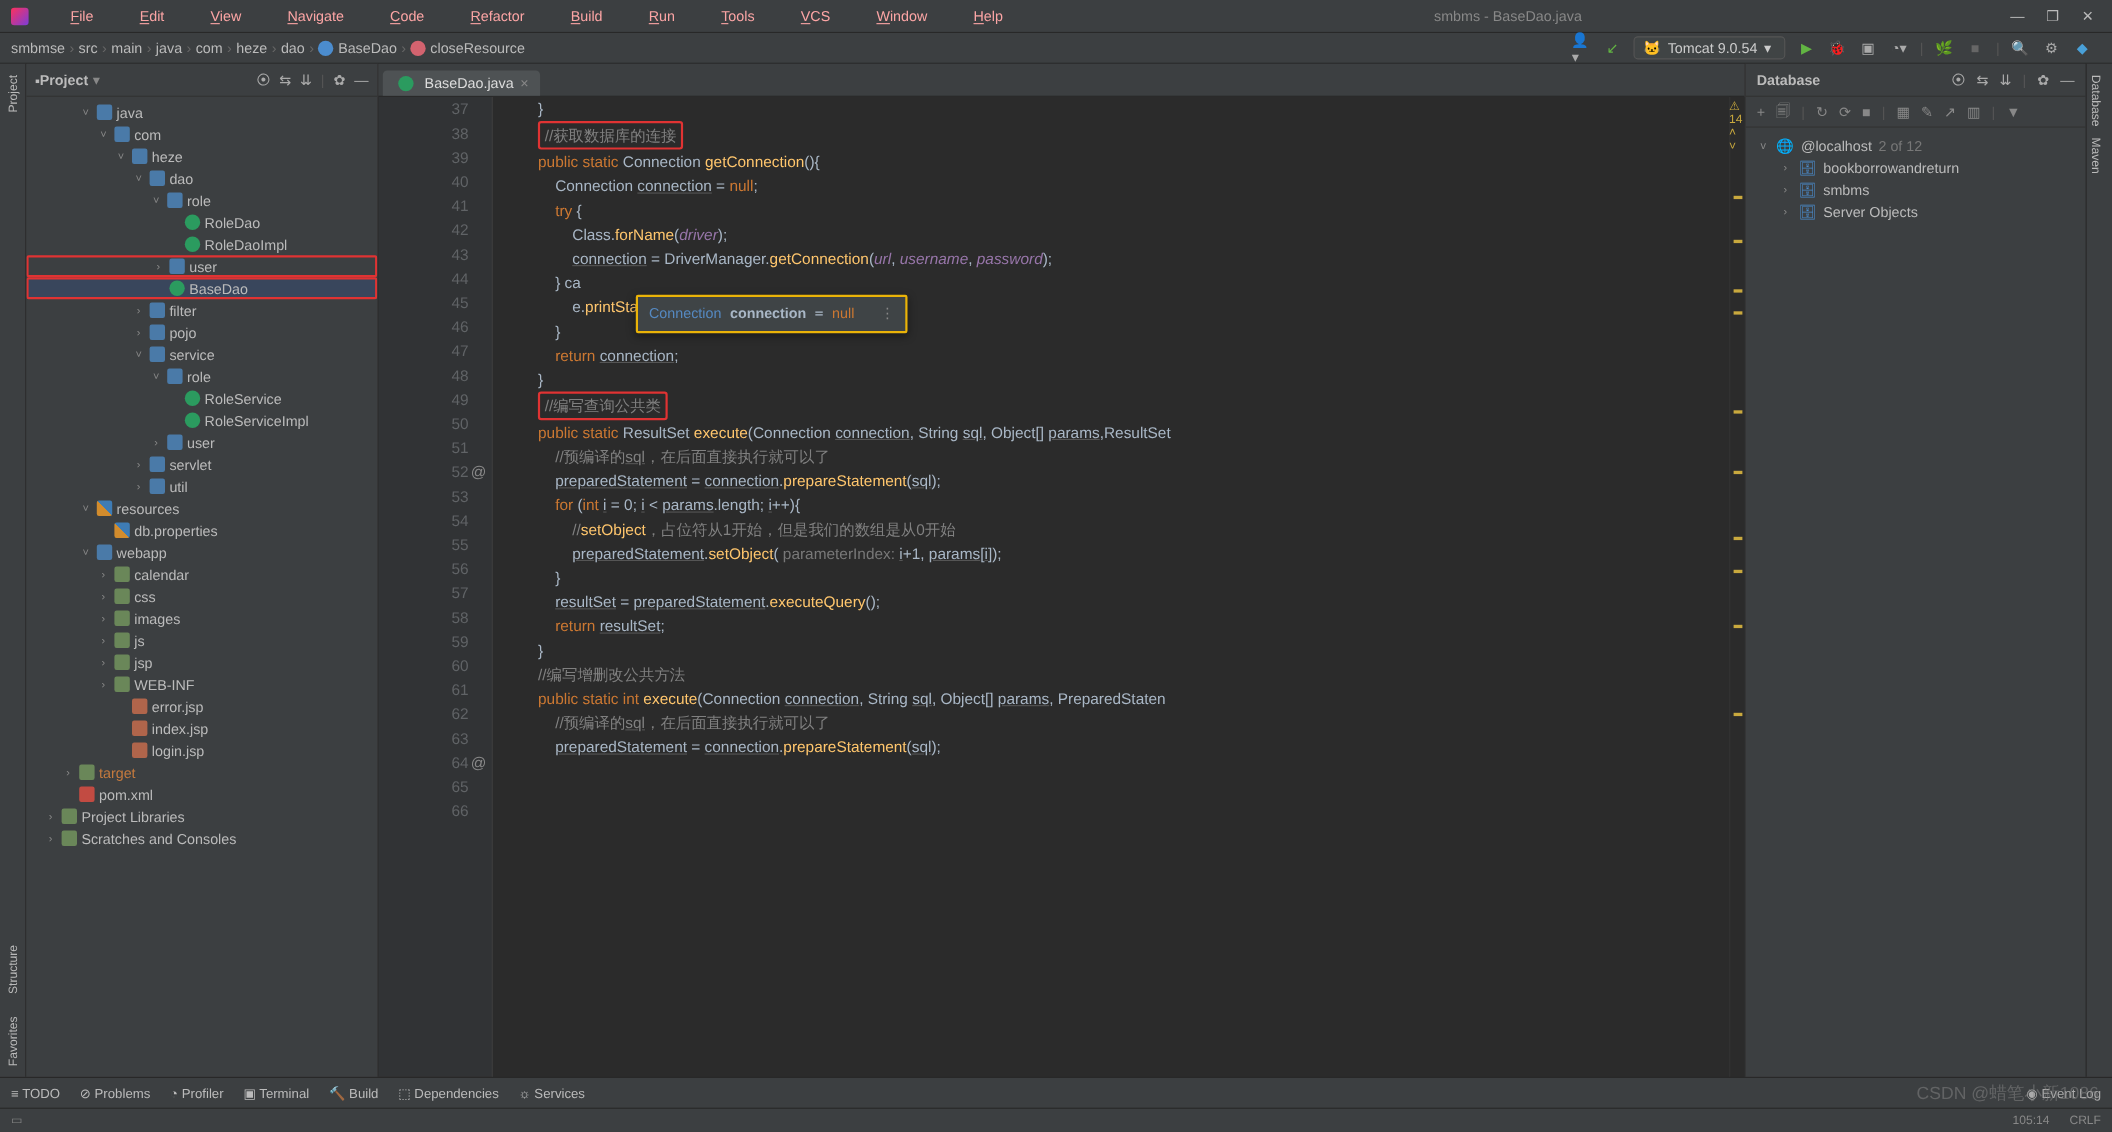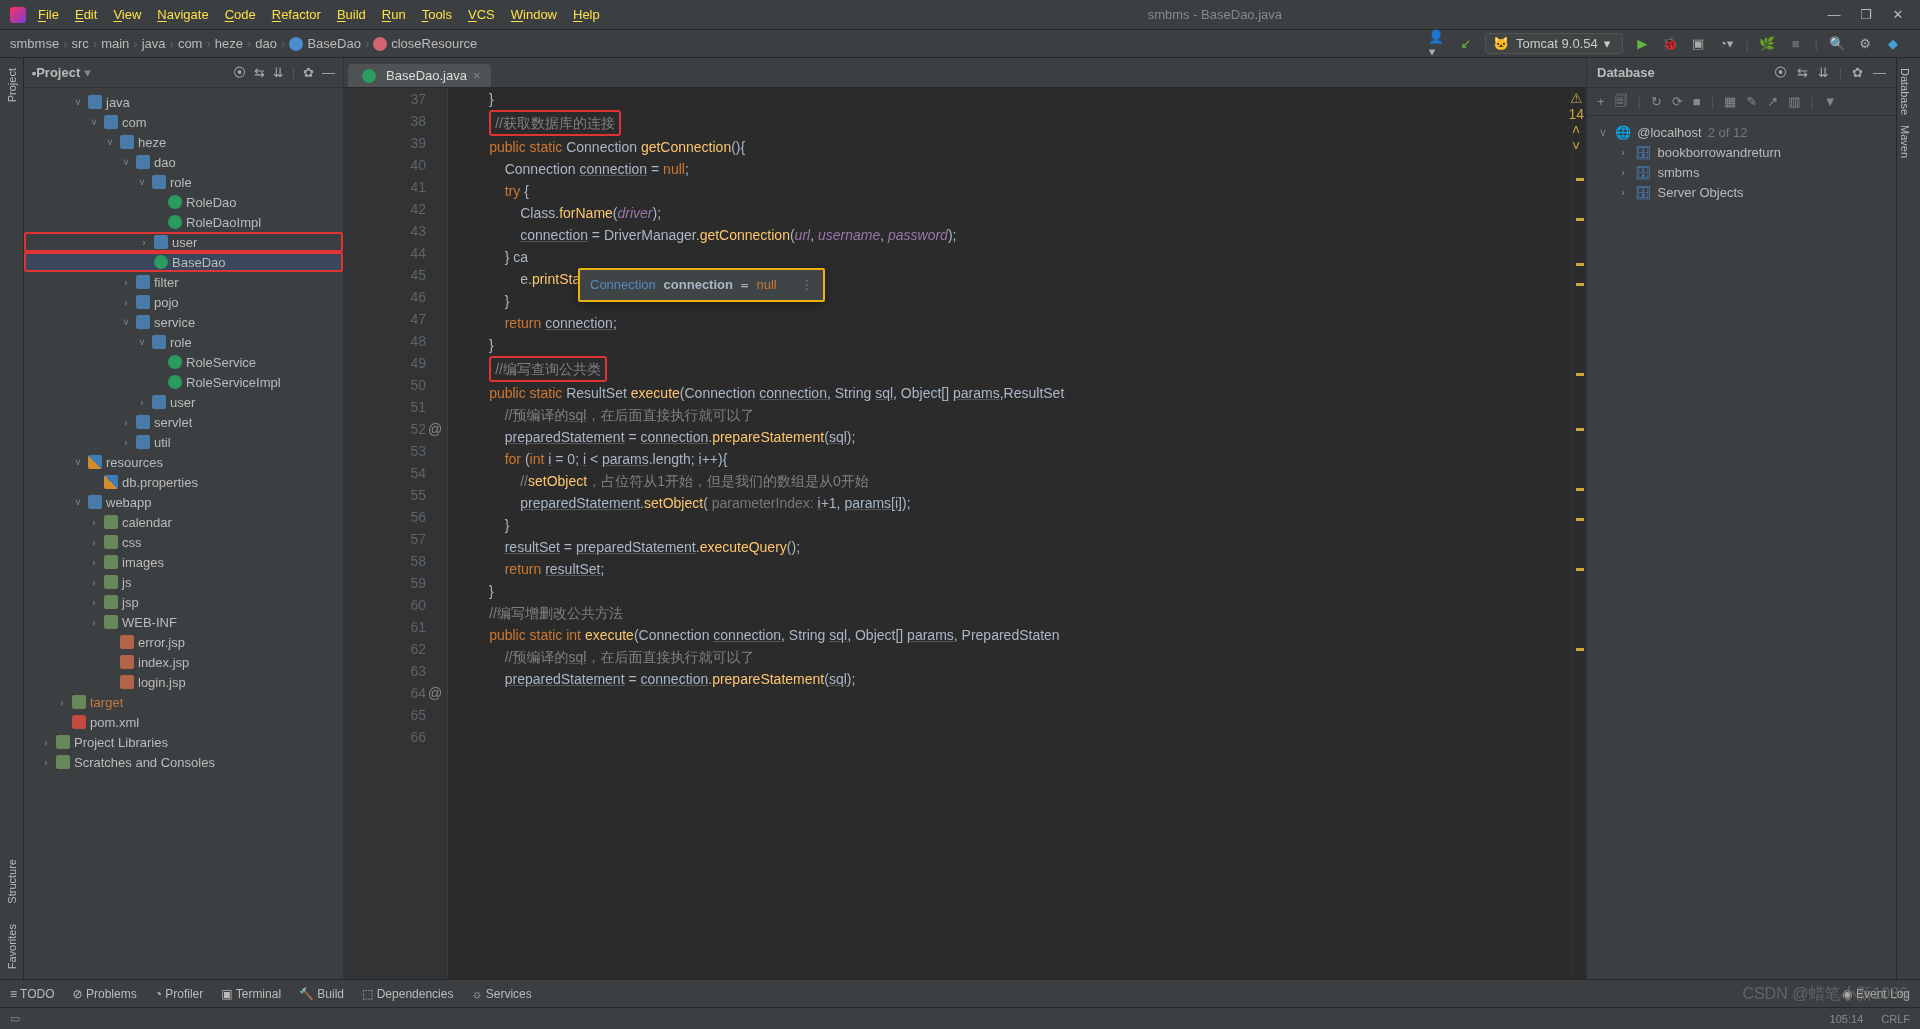--- a/index.html
+++ b/index.html
@@ -1,19 +1,19 @@
 <!DOCTYPE html>
 <html><head>
 <meta charset="utf-8">
 <style>
 * { margin:0; padding:0; box-sizing:border-box; font-family:"Segoe UI",Arial,sans-serif; }
 body { background:#3c3f41; color:#bbb; font-size:13px; width:1920px; height:1029px; overflow:hidden; position:relative; }
 .top-menu { height:30px; background:#3c3f41; display:flex; align-items:center; padding:0 10px; border-bottom:1px solid #282828; }
 .top-menu .logo { width:16px; height:16px; background:linear-gradient(135deg,#fe315d,#7b3dd8); border-radius:3px; margin-right:12px; }
-.top-menu .menu-item { margin-right:16px; color:#fde047; cursor:pointer; }
+.top-menu .menu-item { margin-right:16px; color:#fca5a5; cursor:pointer;margin-left:26px; }
 .top-menu .menu-item u { text-decoration:underline; text-underline-offset:2px; }
 .top-menu .title { flex:1; text-align:center; color:#888; }
 .top-menu .win-btn { width:24px; text-align:center; color:#bbb; margin-left:8px; cursor:pointer; }
 .breadcrumb { height:28px; background:#3c3f41; display:flex; align-items:center; padding:0 10px; border-bottom:1px solid #282828; }
 .breadcrumb .crumb { color:#bbb; display:flex; align-items:center; }
 .breadcrumb .sep { margin:0 4px; color:#666; }
 .breadcrumb .ico { width:14px; height:14px; border-radius:50%; display:inline-block; margin-right:4px; }
 .ico-class { background:#4b8cce; }
 .ico-method { background:#d3636f; }
 .breadcrumb-right { margin-left:auto; display:flex; align-items:center; gap:10px; padding-right:8px; }
@@ -53,21 +53,21 @@
 .kw { color:#cc7832; }
 .com { color:#808080; }
 .mth { color:#ffc66d; }
 .fld { color:#9876aa; font-style:italic; }
 .und { text-decoration:underline; text-decoration-color:#555; }
 .box-red { border:2px solid #e03333; border-radius:3px; padding:0 4px; display:inline-block; }
 .hint { color:#787878; }
 .popup { position:absolute; background:#3f4446; border:2px solid #eab308; padding:4px 10px; font-family:Consolas,monospace; font-size:13px; border-radius:2px; box-shadow:0 2px 8px rgba(0,0,0,.4); }
 .popup .ptype { color:#5589c1; }
 .err-strip { width:14px; background:#2b2b2b; border-left:1px solid #333; position:relative; }
-.err-strip .warn { position:absolute; top:2px; right:2px; font-size:14px; color:#c9a93e;text-align:center; }
+.err-strip .warn { position:absolute; top:2px; right:2px; font-size:11px; color:#c9a93e; }
 .err-mark { position:absolute; width:8px; height:3px; background:#c9a93e; left:3px; }
 .right-rail { width:24px; background:#3c3f41; border-left:1px solid #282828; }
 .right-rail .rail-txt2 { writing-mode:vertical-rl; font-size:11px; margin:10px 2px; color:#bbb; cursor:pointer; }
 .db-panel { width:310px; background:#3c3f41; border-left:1px solid #323232; display:flex; flex-direction:column; }
 .db-hdr { height:30px; display:flex; align-items:center; padding:0 10px; border-bottom:1px solid #323232; }
 .db-hdr .icons { margin-left:auto; display:flex; gap:10px; color:#aaa; }
 .db-toolbar { height:28px; display:flex; align-items:center; gap:10px; padding:0 10px; border-bottom:1px solid #323232; color:#888; }
 .db-tree { padding:6px 10px; }
 .db-row { display:flex; align-items:center; height:20px; gap:6px; cursor:pointer; }
 .status { position:absolute; bottom:22px; left:0; right:0; height:28px; background:#3c3f41; border-top:1px solid #282828; display:flex; align-items:center; padding:0 10px; gap:18px; }

